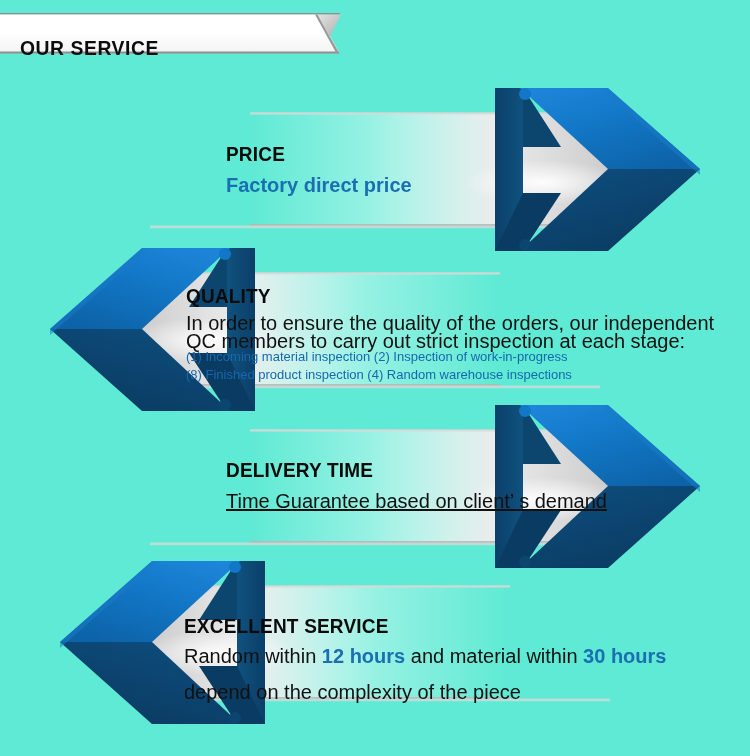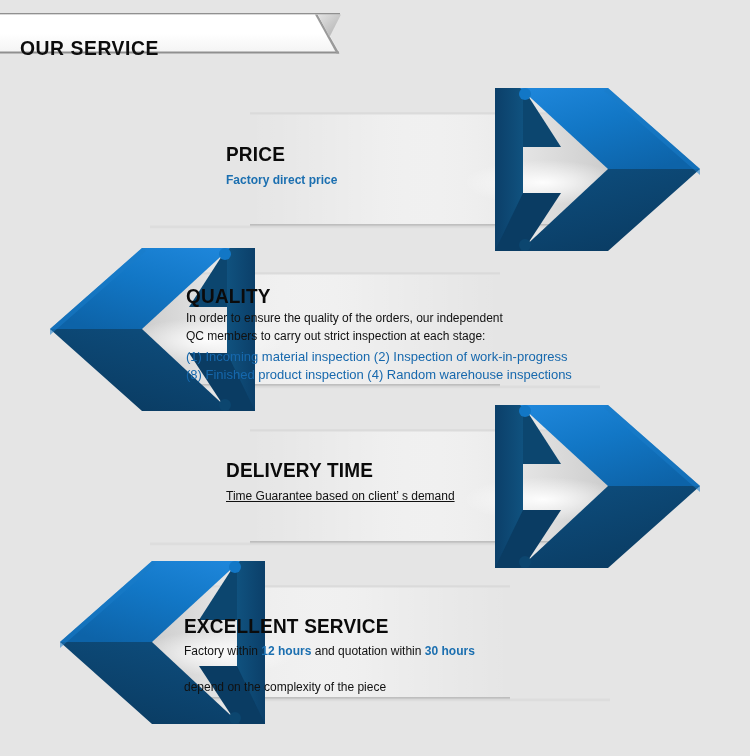--- a/index.html
+++ b/index.html
@@ -2,21 +2,21 @@
 <html><head>
 <meta charset="utf-8">
 <style>
   html,body{margin:0;padding:0;background:#fff;}
   body{
     width:750px;height:756px;
     font-family:"Liberation Sans",sans-serif;
     -webkit-font-smoothing:antialiased;
     position:relative;overflow:hidden;
   }
-  #stage{position:absolute;left:0;top:0;width:750px;height:756px;background:#e5e5e5;}
+  #stage{position:absolute;left:0;top:0;width:750px;height:756px;background:#5eead4;}
 
   
   .header-wrap{position:absolute;left:0;top:14px;width:340px;height:40px;}
   .header-svg{position:absolute;left:0;top:-14px;}
   .header-title{
     position:absolute;left:20px;top:14px;width:300px;height:40px;
     display:flex;align-items:center;
     font-size:21px;font-weight:bold;color:#0d0d0d;
     letter-spacing:0.6px;
     font-family:"Liberation Sans",sans-serif;
@@ -28,21 +28,21 @@
   .arrow-svg{position:absolute;left:0;top:0;}
 
   .txt{position:absolute;}
   .t-title{
     font-size:20px;font-weight:bold;color:#0b0b0b;
     letter-spacing:0.2px;line-height:1.05;
     white-space:nowrap;
     transform:scaleX(0.95);transform-origin:left center;
   }
   .t-sub{
-    font-size:12px;color:#111;line-height:1.28;white-space:nowrap;
+    font-size:20px;color:#111;line-height:1.28;white-space:nowrap;
   }
   .t-blue{color:#1b6fb0;font-weight:bold;}
   .t-bluelines{
     font-size:13px;color:#1668ad;font-weight:normal;line-height:1.3;
     white-space:nowrap;
   }
   .nw{white-space:nowrap;}
 </style>
 </head>
 <body>
@@ -271,18 +271,18 @@
 
       <path d="M240,5 L152,5 L60,86 L152,86 Z" fill="url(#topFaceL4)"></path>
       <path d="M240,168 L152,168 L60,86 L152,86 Z" fill="url(#botFaceL4)"></path>
       <path d="M152,5 L60,86 L60,92 L156,8 Z" fill="#1a7cc8" opacity="0.55"></path>
       <circle cx="235" cy="11" r="6" fill="#1277c6"></circle>
       <circle cx="235" cy="162" r="6" fill="#0c466f"></circle>
     </svg>
 
     <div class="txt t-title" style="left:184px;top:60px;">EXCELLENT SERVICE</div>
     <div class="txt t-sub" style="left:184px;top:88px;">
-      <span class="nw"> Factory within </span><span class="t-blue nw">12 hours</span><span class="nw"> and quotation within </span><span class="t-blue nw">30 hours</span>
+      <span class="nw"> Random within </span><span class="t-blue nw">12 hours</span><span class="nw"> and material within </span><span class="t-blue nw">30 hours</span>
     </div>
     <div class="txt t-sub" style="left:184px;top:124px;">depend on the complexity of the piece</div>
   </div>
 
 </div>
 
 </body></html>

